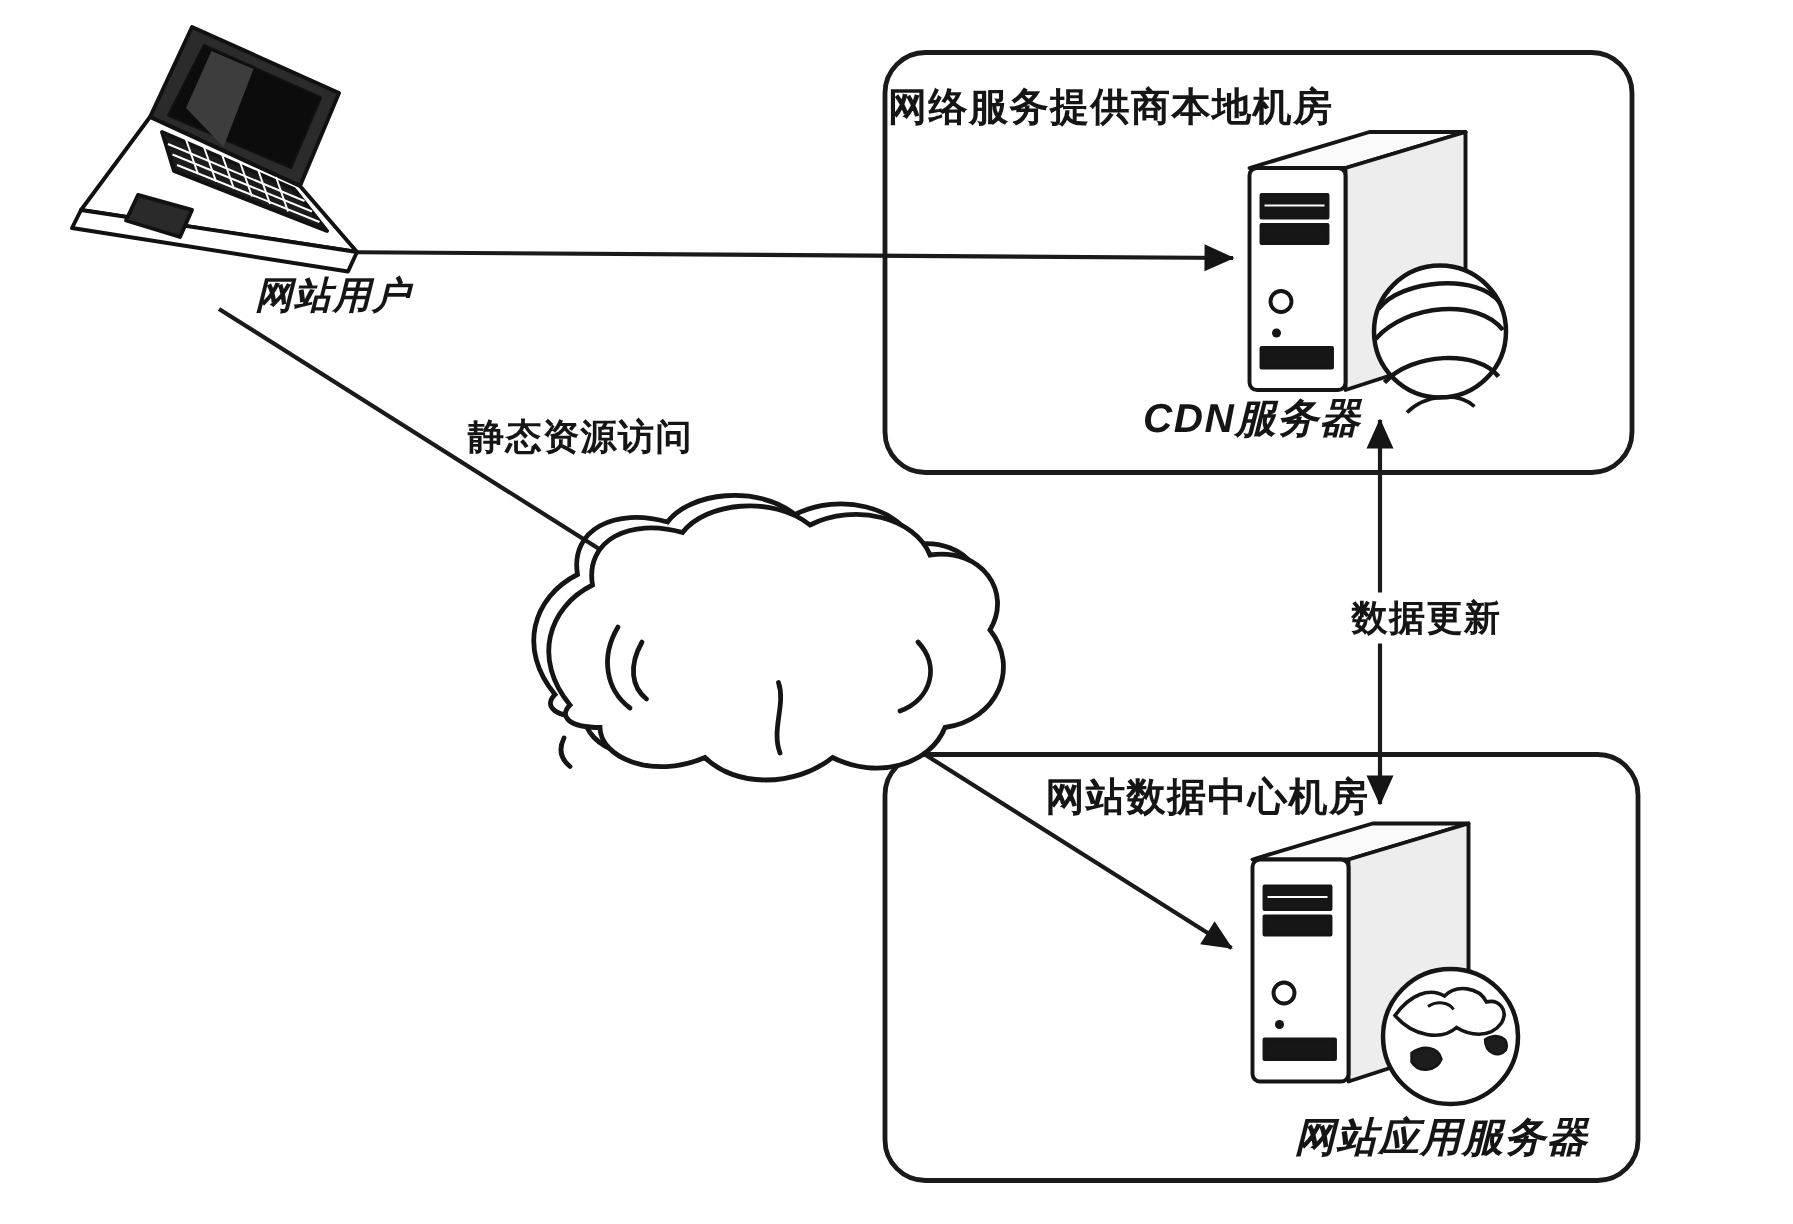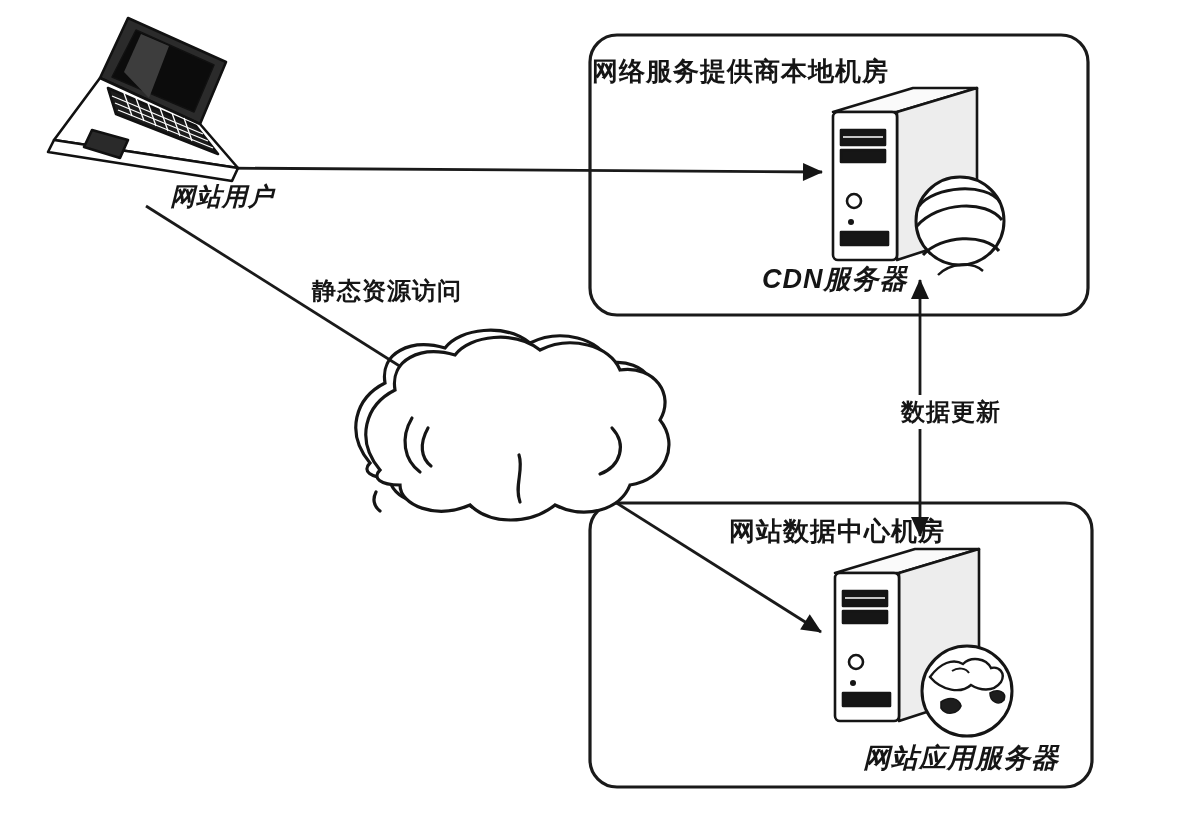--- a/index.html
+++ b/index.html
@@ -126,21 +126,21 @@
       <path d="M 952,671 C 958,667 966,668 969,673" stroke-width="2"></path>
     </g>
   </svg>
 
   <div class="lbl lbl-node" style="left:170px;top:180px;font-size:25px;">网站用户</div>
 
   <div class="lbl lbl-title" style="left:592px;top:54px;">网络服务提供商本地机房</div>
 
   <div class="lbl lbl-node" style="left:762px;top:261px;">CDN服务器</div>
 
-  <div class="lbl lbl-title" style="left:729px;top:514px;font-family:Liberation Mono, monospace;">网站数据中心机房</div>
+  <div class="lbl lbl-title" style="left:697px;top:514px;font-family:Liberation Mono, monospace;">网站数据中心机房</div>
 
   <div class="lbl lbl-node" style="left:827px;top:740px;margin-left:36px;">网站应用服务器</div>
 
 
   <div class="lbl lbl-edge" style="left:312px;top:275px;font-size:24px;">静态资源访问</div>
 
   <div class="lbl lbl-edge lbl-update" style="left:860px;top:395px;font-size:24px;margin-left:36px;">数据更新</div>
 
 </div>
 

